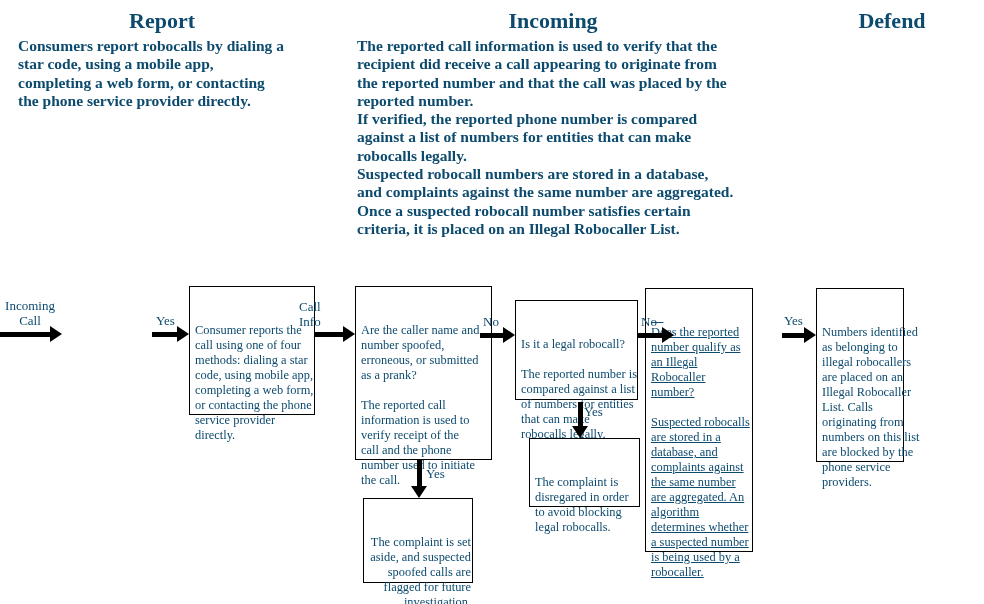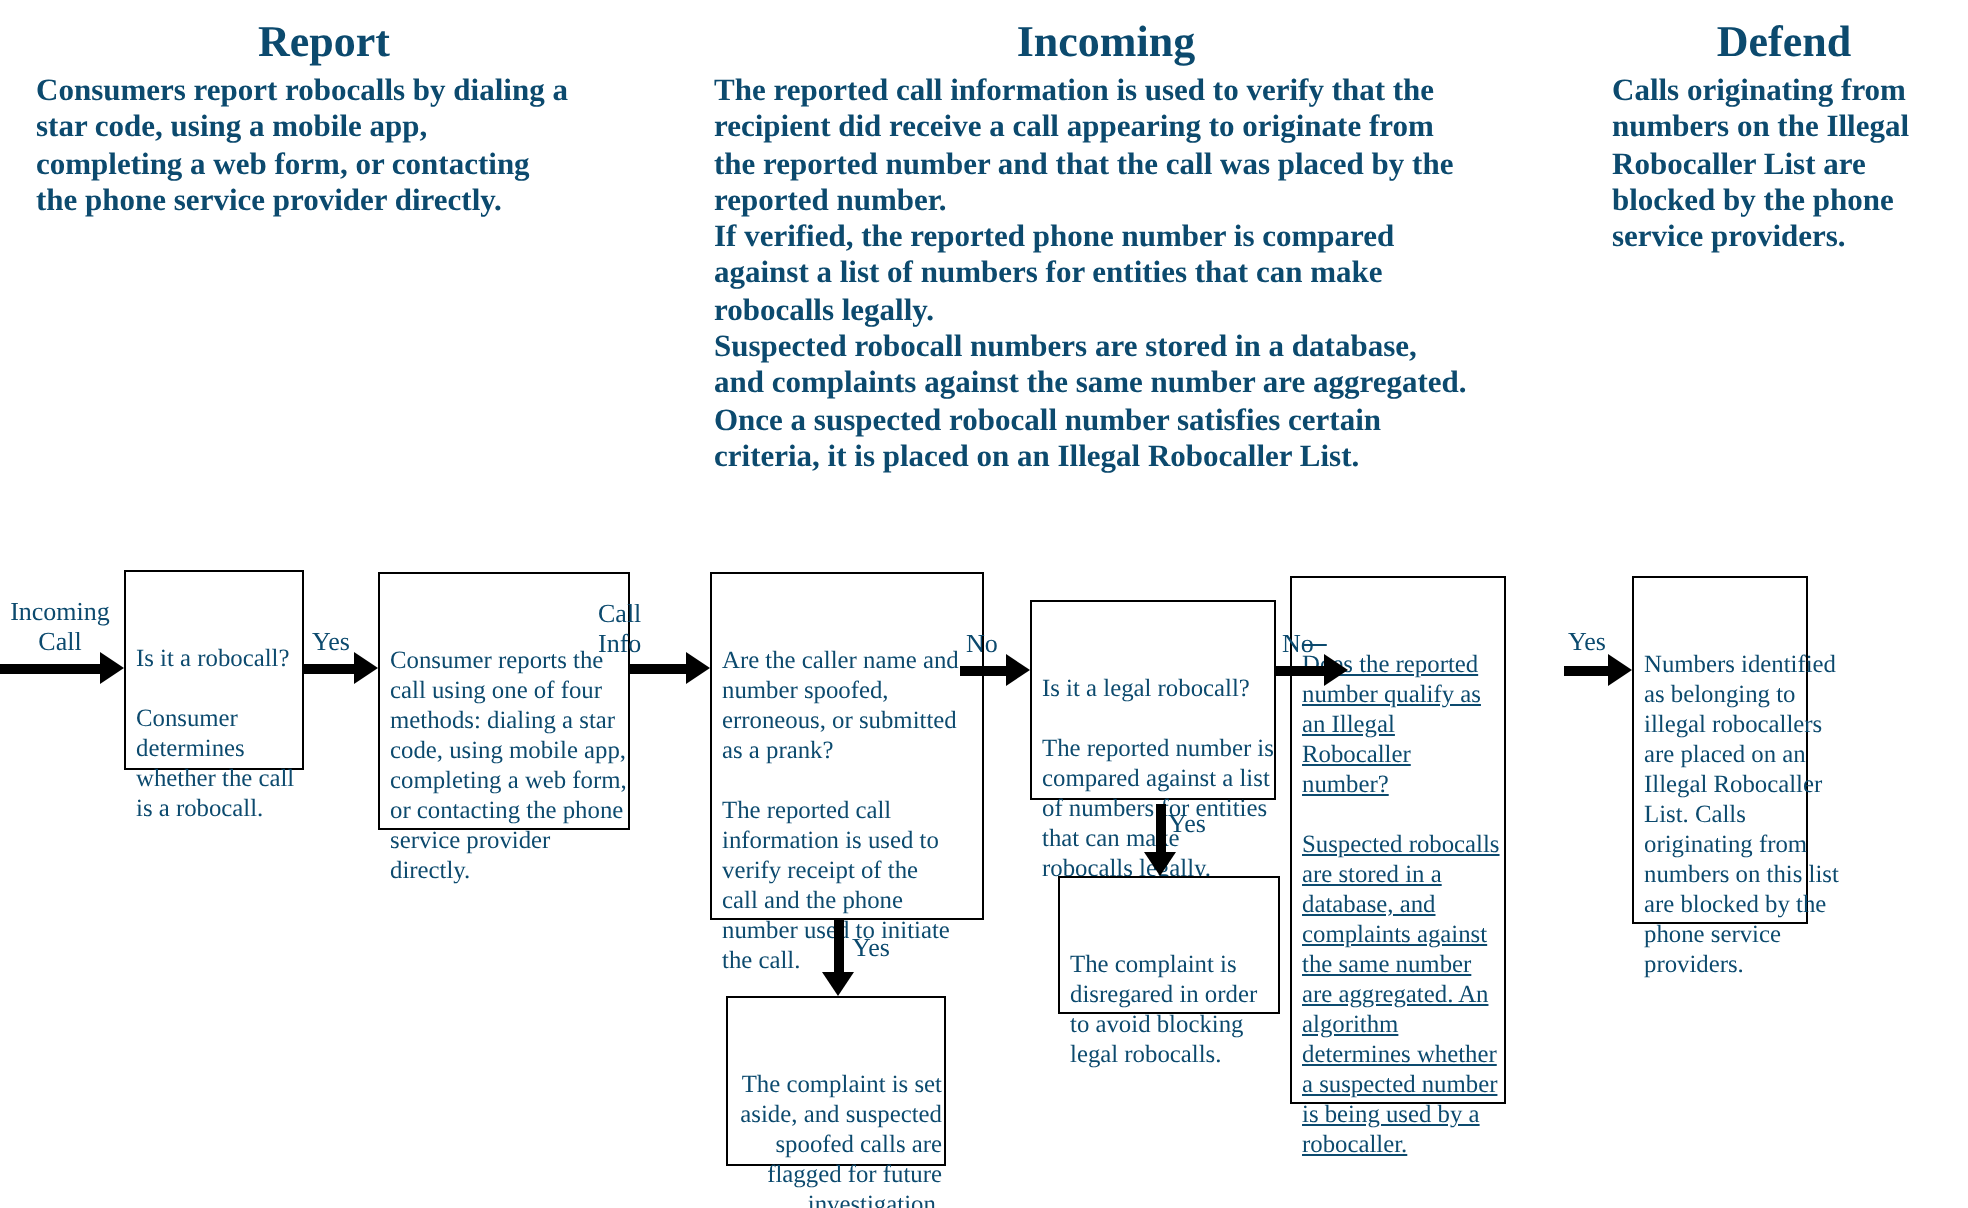--- a/index.html
+++ b/index.html
@@ -67,35 +67,22 @@
 against a list of numbers for entities that can make
 robocalls legally.
 Suspected robocall numbers are stored in a database,
 and complaints against the same number are aggregated.
 Once a suspected robocall number satisfies certain
 criteria, it is placed on an Illegal Robocaller List.</div>
   </div>
 
   <div class="section" style="left:806px;top:8px;width:172px;">
     <div class="sec-title">Defend</div>
-    <div class="sec-body">Calls originating from
-numbers on the Illegal
-Robocaller List are
-blocked by the phone
-service providers.</div>
-  </div>
-
-  <div class="fbox" style="left:62px;top:285px;width:90px;height:100px;">
-    <div>Is it a robocall?
-
-Consumer
-determines
-whether the call
-is a robocall.</div>
-  </div>
+  </div>
+
 
   <div class="fbox" style="left:189px;top:286px;width:126px;height:129px;">
     <div>Consumer reports the
 call using one of four
 methods: dialing a star
 code, using mobile app,
 completing a web form,
 or contacting the phone
 service provider
 directly.</div>

